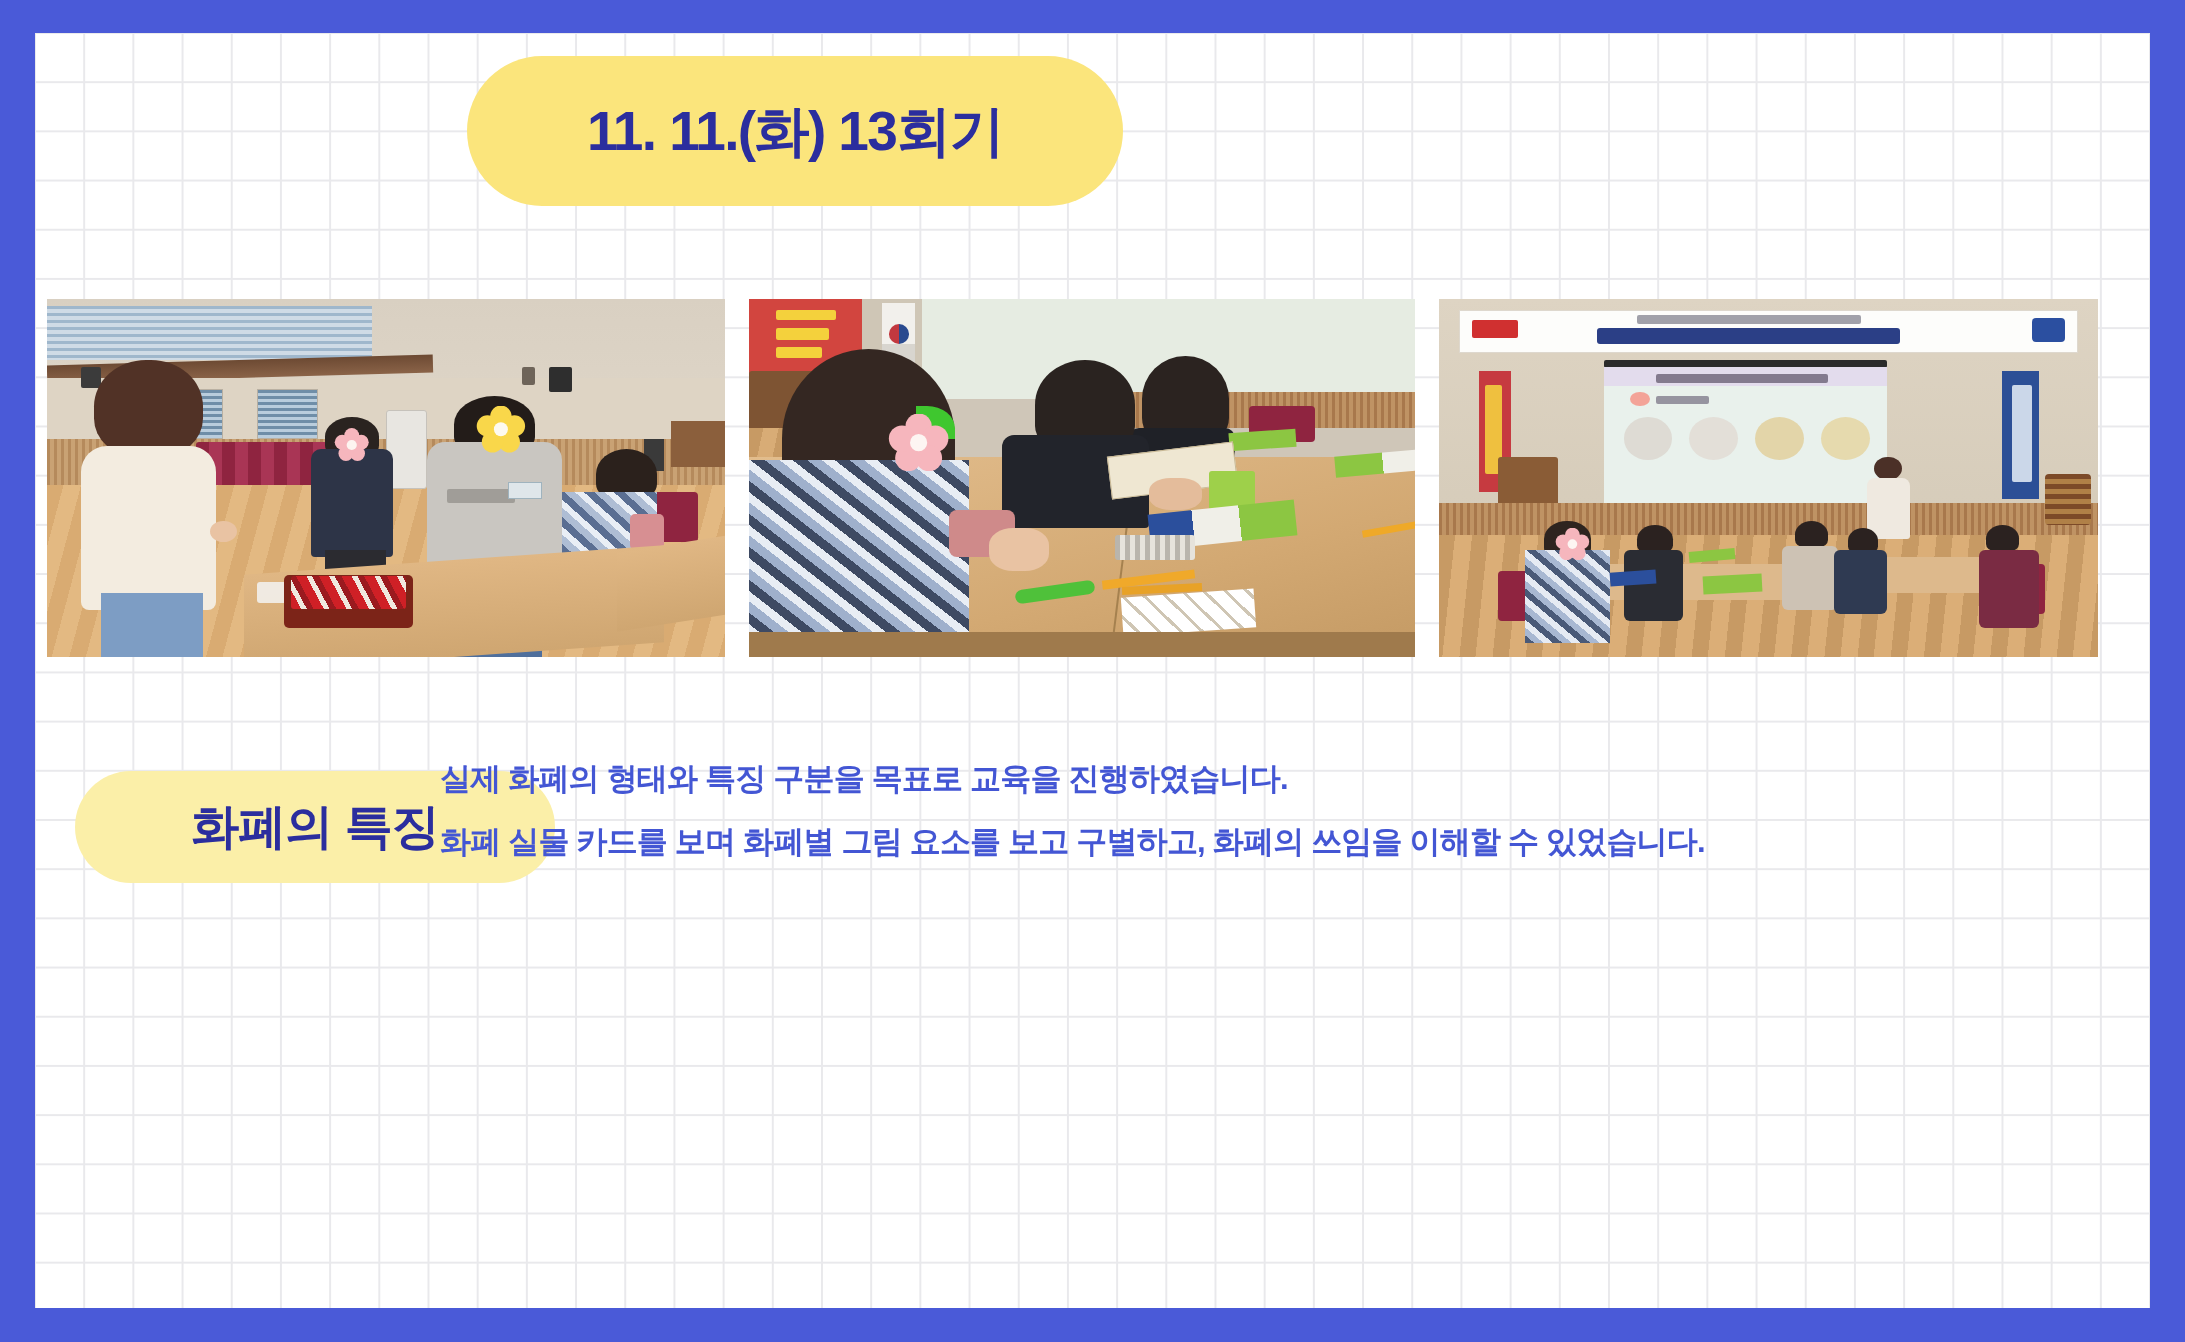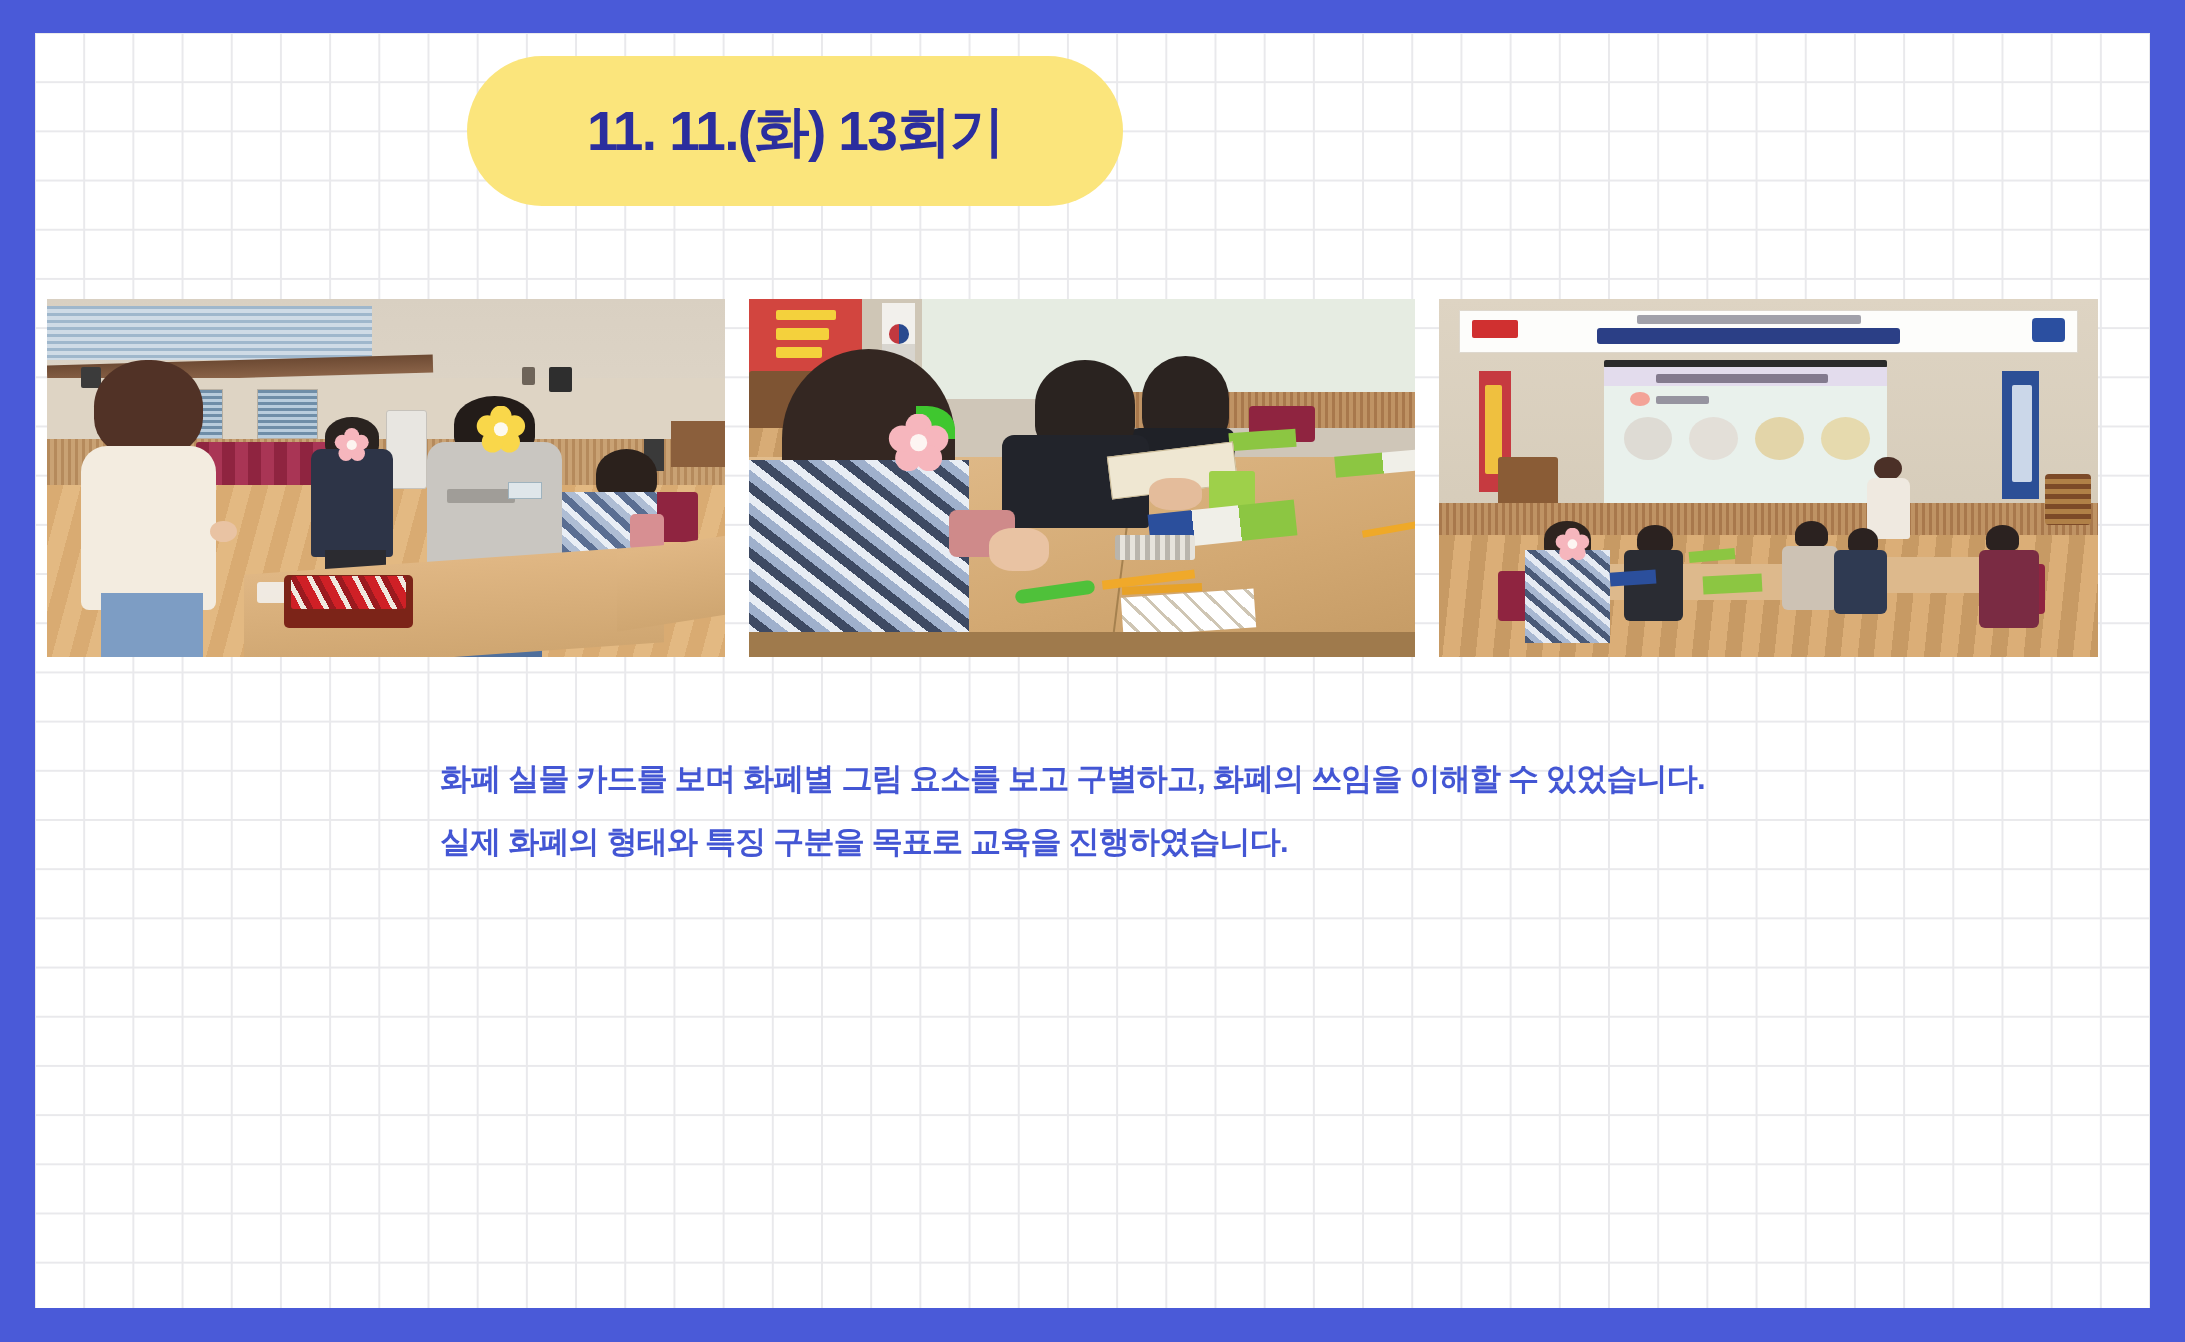--- a/index.html
+++ b/index.html
@@ -476,20 +476,23 @@
               <circle cx="68" cy="77" r="23"></circle>
                 <circle cx="32" cy="77" r="23"></circle>
               <circle cx="21" cy="43" r="23"></circle>
             </g>
             <circle cx="50" cy="50" r="15" fill="#fdf5f2"></circle>
           </svg>
         </div>
       </div>
     </div>
 
+    <div class="badge">
+      <span class="badge-text">화폐의 특징</span>
+    </div>
 
     <div class="caption">
+      <p>실제 화폐의 형태와 특징 구분을 목표로 교육을 진행하였습니다.</p>
       <p>화폐 실물 카드를 보며 화폐별 그림 요소를 보고 구별하고, 화폐의 쓰임을 이해할 수 있었습니다.</p>
-      <p>실제 화폐의 형태와 특징 구분을 목표로 교육을 진행하였습니다.</p>
     </div>
 
   </div>
 </div>
 
 </body></html>

